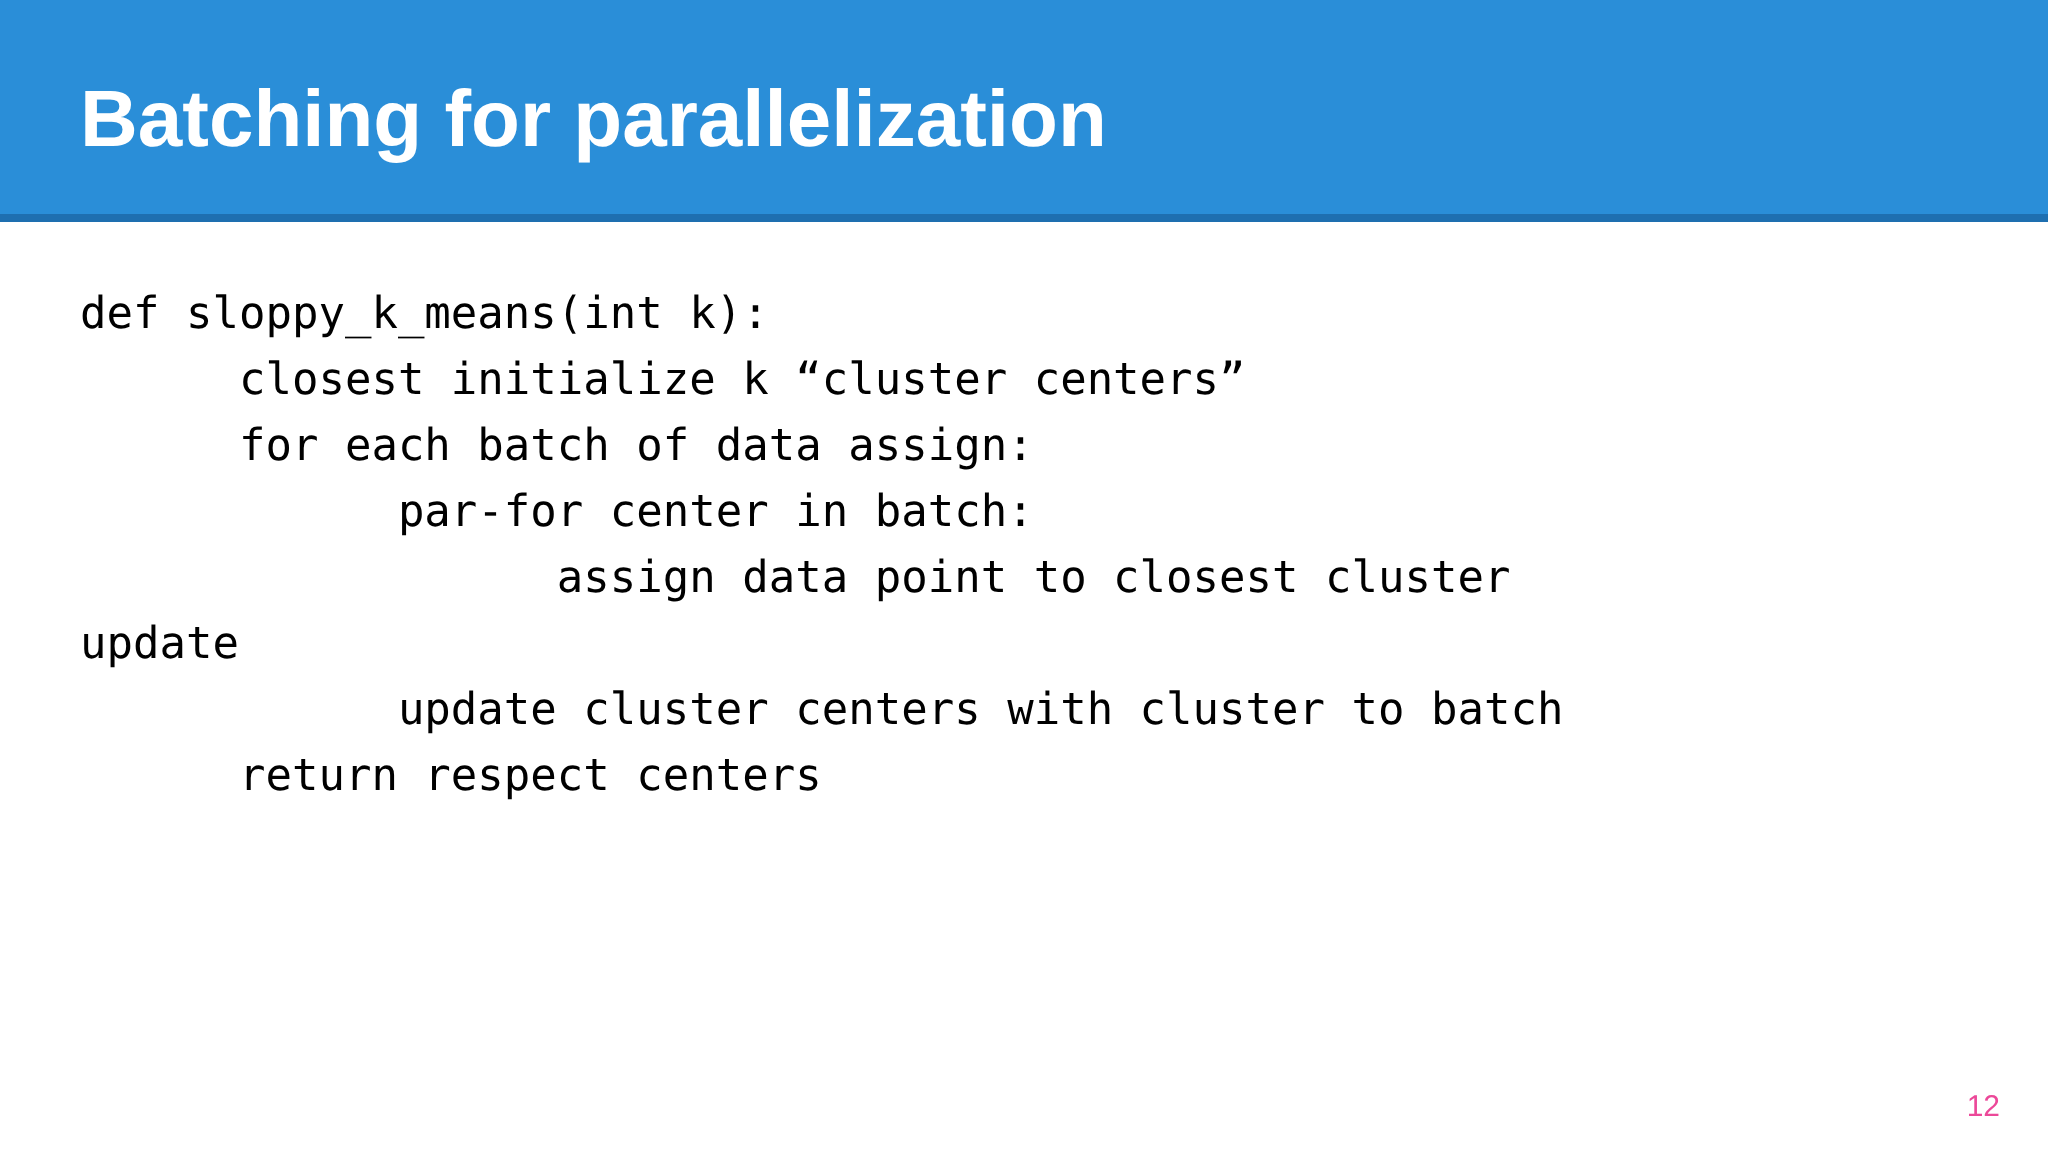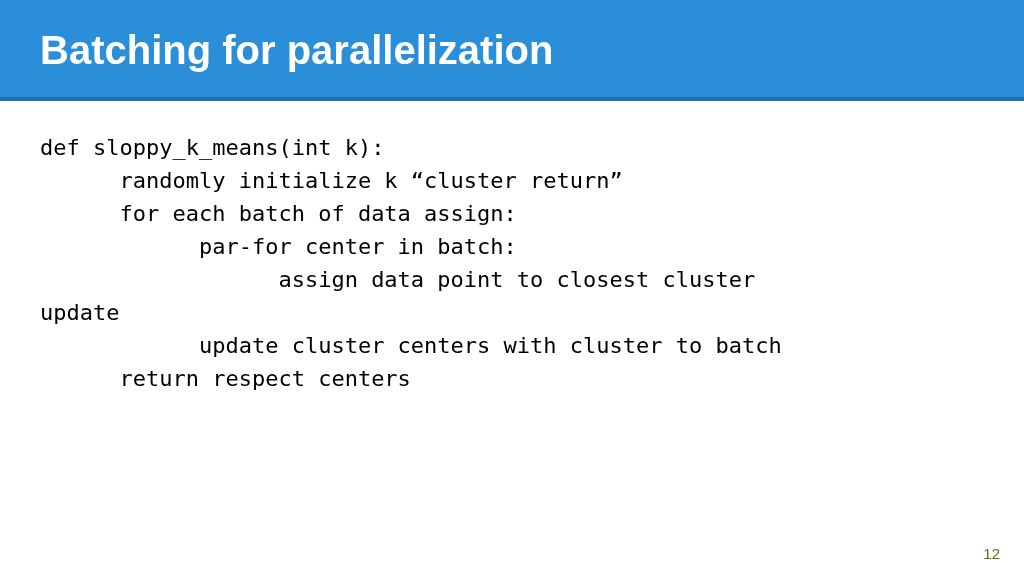--- a/index.html
+++ b/index.html
@@ -19,50 +19,51 @@
       background: #2a8ed8;
       width: 100%;
       padding: 28px 40px 24px 40px;
       border-bottom: 4px solid #1e6fb0;
     }
     .header h1 {
       color: #ffffff;
       font-size: 40px;
       font-weight: bold;
       font-family: Arial, Helvetica, sans-serif;
+      margin-top: 10px;
     }
     .content {
       padding: 30px 40px;
     }
     .code {
       font-family: 'Consolas', 'Menlo', 'Monaco', monospace;
       font-size: 22px;
       line-height: 1.5;
       color: #000000;
       white-space: pre;
     }
     .page-number {
       position: absolute;
       bottom: 14px;
       right: 24px;
-      color: #4d7c0f;
+      color: #ec4899;
       font-size: 15px;
       font-family: Arial, Helvetica, sans-serif;
     }
   </style>
 </head>
 <body>
 
 <div class="header">
   <h1>Batching for parallelization</h1>
 </div>
 
 <div class="content">
   <div class="code"><span>def sloppy_k_means(int k):</span>
-<span>      randomly initialize k “cluster return”</span>
+<span>      closest initialize k “cluster centers”</span>
 <span>      for each batch of data assign:</span>
 <span>            par-for center in batch:</span>
 <span>                  assign data point to closest cluster</span>
 <span>update</span>
 <span>            update cluster centers with cluster to batch</span>
 <span>      return respect centers</span></div>
 </div>
 
 <div class="page-number">12</div>
 

